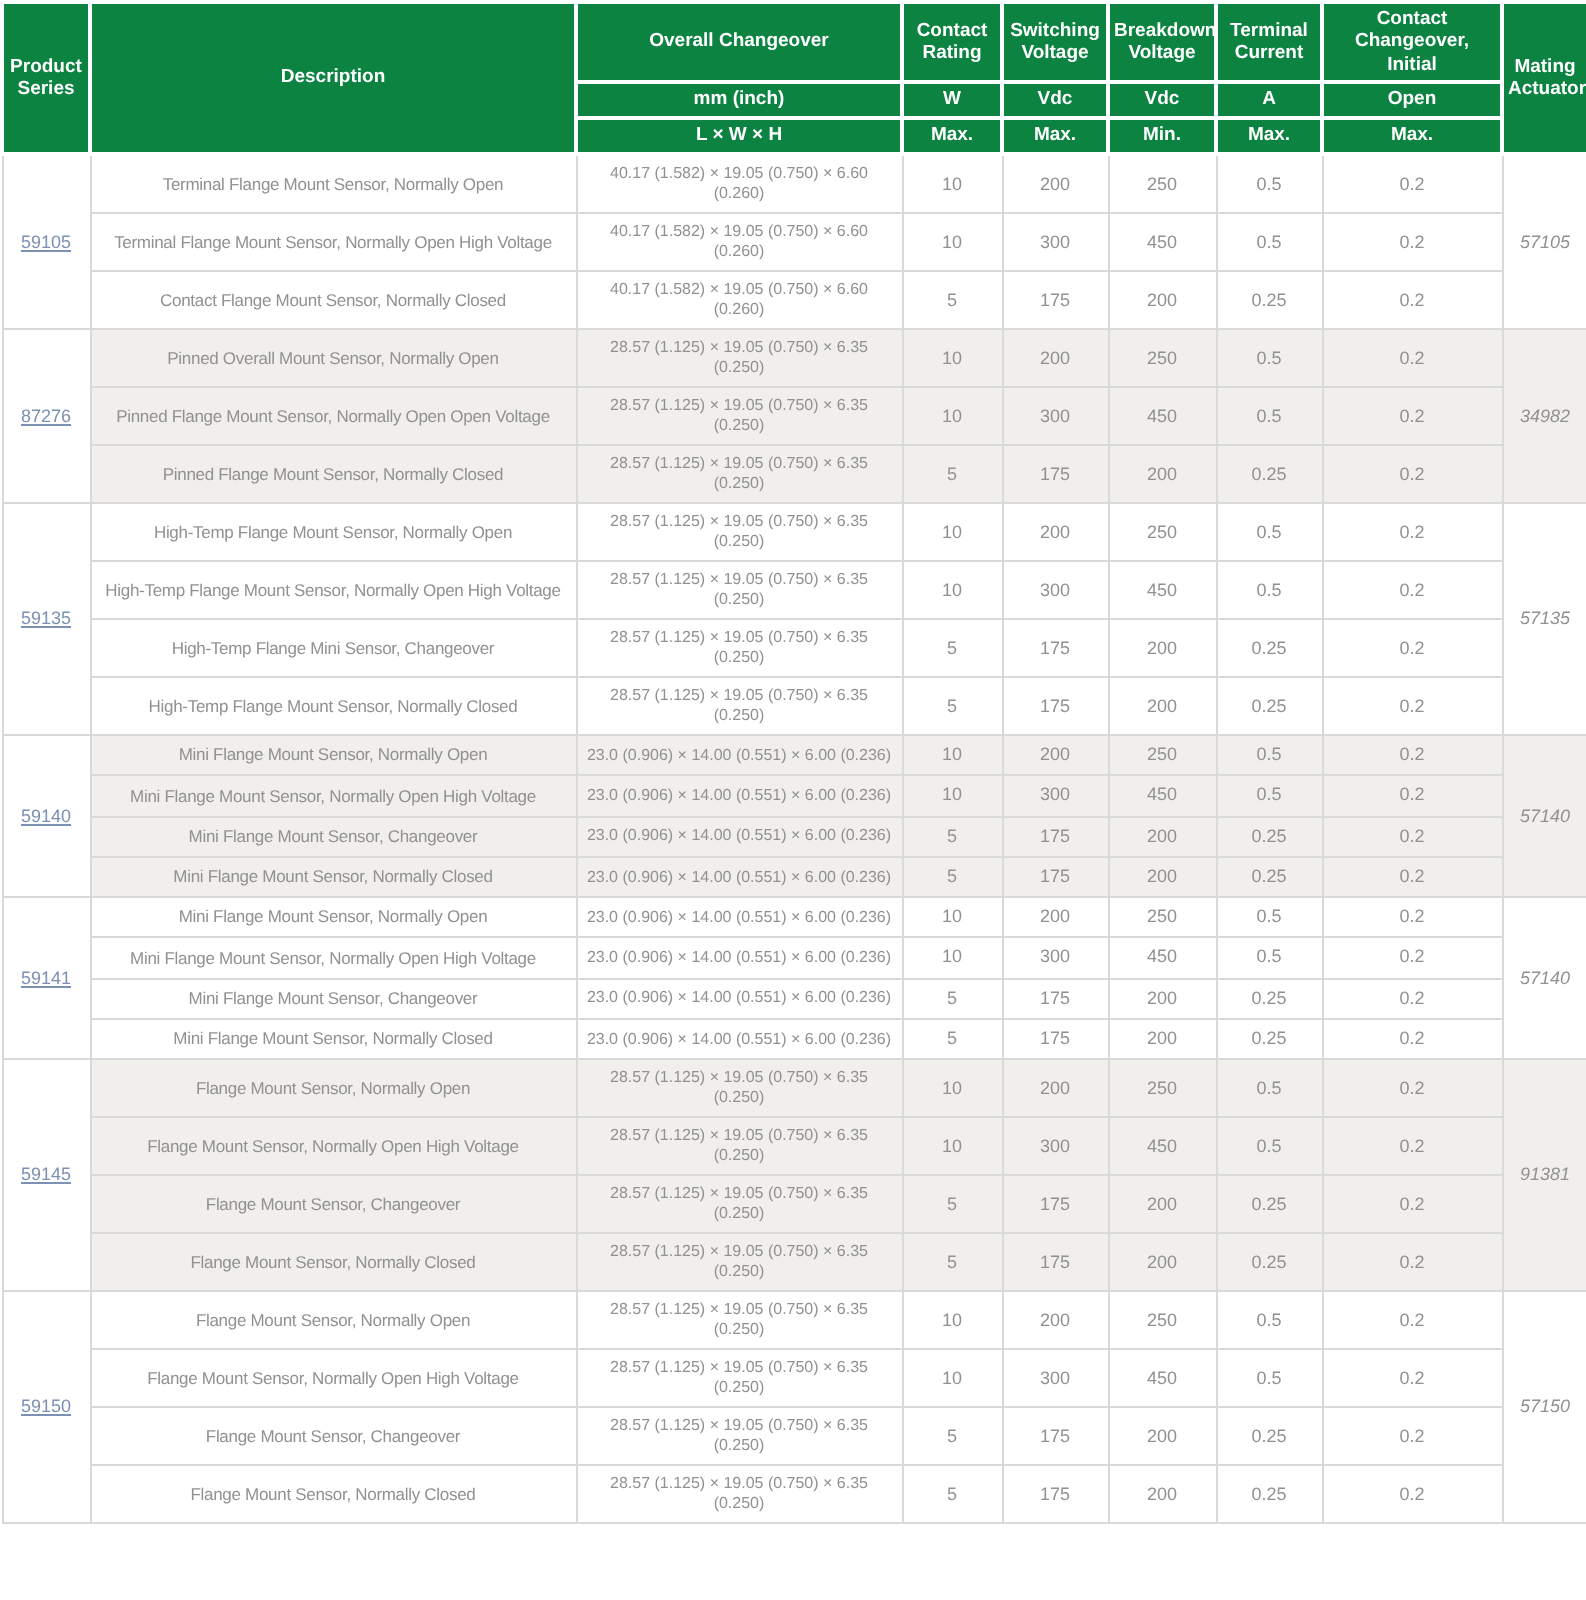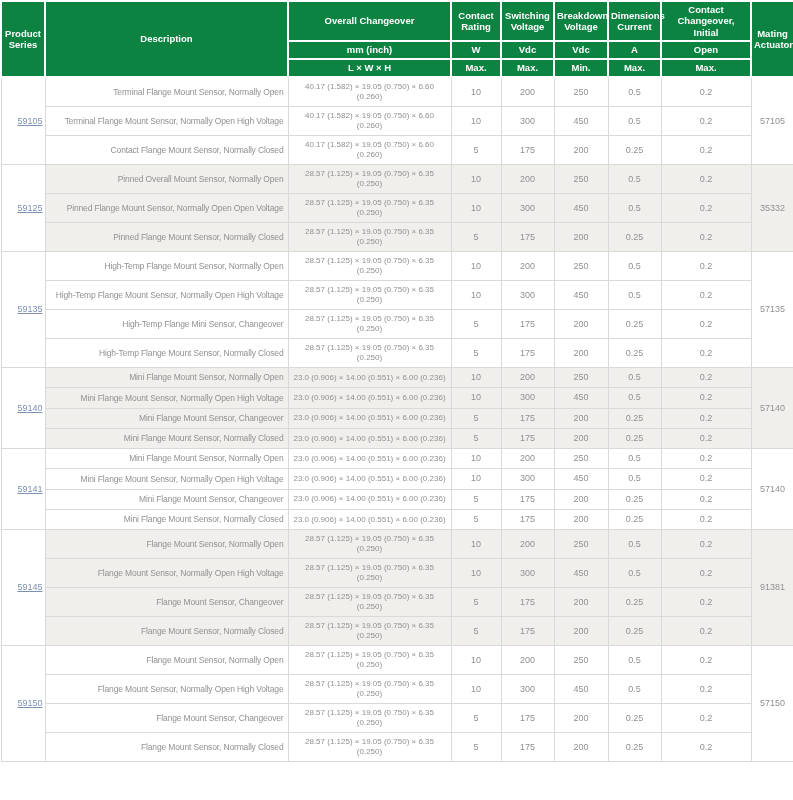--- a/index.html
+++ b/index.html
@@ -17,26 +17,26 @@
   }
   thead tr.h-top{height:27px;}
   thead tr.h-mid,thead tr.h-bot{height:18px;}
   tbody td{
     border:1px solid var(--bd);color:var(--txt);text-align:center;
     vertical-align:middle;font-size:8.5px;padding:4px 2px;line-height:1.25;
     background:#fff;overflow:hidden;
   }
   tbody tr.shaded td{background:var(--shade);}
   tbody tr.group-start td{border-top:1px solid var(--bdg);}
-  td.desc{letter-spacing:-0.15px;padding:4px 4px;text-align:right;}
+  td.desc{letter-spacing:-0.15px;padding:4px 4px;}
   td.dims{white-space:pre-line;font-size:8px;margin-top:22px;}
   td.num{font-size:9px;}
-  td.series-cell{background:#fff !important;text-align:right;}
+  td.series-cell{background:#fff !important;}
   a.series{color:var(--link);text-decoration:underline;font-size:9px;cursor:pointer;}
-  td.mating{font-size:9px;}
+  td.mating{font-size:9px;font-style:italic;}
 </style>
 </head>
 <body>
 
 <div class="wrap">
   <table>
     <colgroup>
       <col style="width:44px">
         <col style="width:243px">
         <col style="width:163px">
@@ -48,21 +48,21 @@
         <col style="width:43px">
     </colgroup>
     <thead>
       <tr class="h-top">
         <th rowspan="3">Product Series</th>
         <th rowspan="3">Description</th>
         <th>Overall Changeover</th>
         <th>Contact Rating</th>
         <th>Switching Voltage</th>
         <th>Breakdown Voltage</th>
-        <th>Dimensions Current</th>
+        <th>Terminal Current</th>
         <th>Contact Changeover, Initial</th>
         <th rowspan="3">Mating Actuator</th>
       </tr>
       <tr class="h-mid">
         <th>mm (inch)</th>
         <th>W</th>
         <th>Vdc</th>
         <th>Vdc</th>
         <th>A</th>
         <th>Open</th>
@@ -103,30 +103,30 @@
           <td class="desc">Contact Flange Mount Sensor, Normally Closed</td>
           <td class="dims">40.17 (1.582) × 19.05 (0.750) × 6.60
 (0.260)</td>
           <td class="num">5</td>
           <td class="num">175</td>
           <td class="num">200</td>
           <td class="num">0.25</td>
           <td class="num">0.2</td>
         </tr>
         <tr class="shaded group-start">
-          <td class="series-cell" rowspan="3"><a class="series" href="#">59125</a></td>
+          <td class="series-cell" rowspan="3"><a class="series" href="#">87276</a></td>
           <td class="desc">Pinned Overall Mount Sensor, Normally Open</td>
           <td class="dims">28.57 (1.125) × 19.05 (0.750) × 6.35
 (0.250)</td>
           <td class="num">10</td>
           <td class="num">200</td>
           <td class="num">250</td>
           <td class="num">0.5</td>
           <td class="num">0.2</td>
-          <td class="mating" rowspan="3">35332</td>
+          <td class="mating" rowspan="3">34982</td>
         </tr>
         <tr class="shaded">
           <td class="desc">Pinned Flange Mount Sensor, Normally Open Open Voltage</td>
           <td class="dims">28.57 (1.125) × 19.05 (0.750) × 6.35
 (0.250)</td>
           <td class="num">10</td>
           <td class="num">300</td>
           <td class="num">450</td>
           <td class="num">0.5</td>
           <td class="num">0.2</td>

